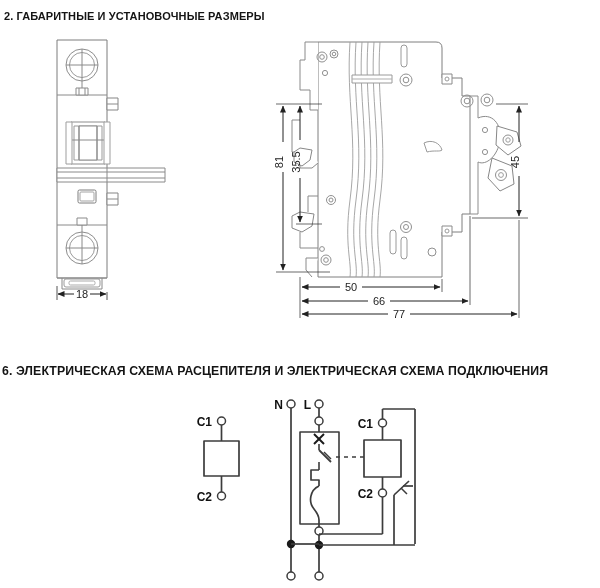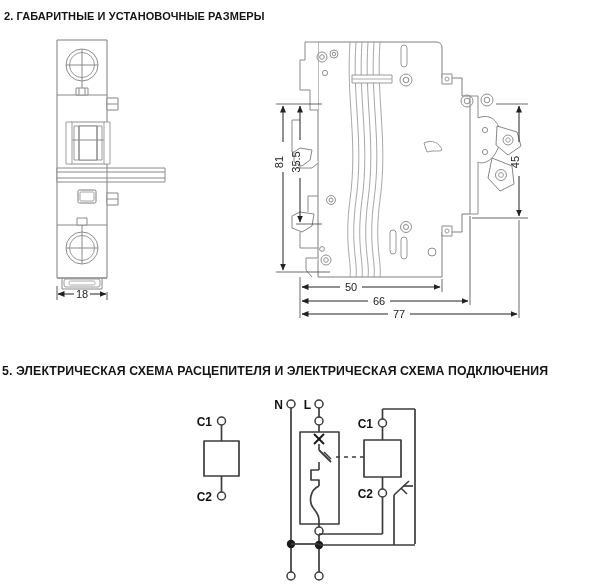--- a/index.html
+++ b/index.html
@@ -24,21 +24,21 @@
   .termlabel{
     font-family:"Liberation Sans","DejaVu Sans",sans-serif;
     font-size:12px;font-weight:bold;fill:#111111;
   }
 </style>
 </head>
 <body>
 
 <div class="heading" id="heading-dimensions">2. ГАБАРИТНЫЕ И УСТАНОВОЧНЫЕ РАЗМЕРЫ</div>
 
-<div class="heading" id="heading-schematic">5. ЭЛЕКТРИЧЕСКАЯ СХЕМА РАСЦЕПИТЕЛЯ И ЭЛЕКТРИЧЕСКАЯ СХЕМА ПОДКЛЮЧЕНИЯ</div>
+<div class="heading" id="heading-schematic">6. ЭЛЕКТРИЧЕСКАЯ СХЕМА РАСЦЕПИТЕЛЯ И ЭЛЕКТРИЧЕСКАЯ СХЕМА ПОДКЛЮЧЕНИЯ</div>
 
 <svg class="svg-layer" viewBox="0 0 600 588" xmlns="http://www.w3.org/2000/svg">
 
   <defs>
     <marker id="arrIn" markerWidth="7" markerHeight="7" refX="6.5" refY="3" orient="auto">
       <path d="M0,0 L7,3 L0,6 Z" fill="#222"></path>
     </marker>
     <marker id="arrInL" markerWidth="7" markerHeight="7" refX="0.5" refY="3" orient="auto">
       <path d="M7,0 L0,3 L7,6 Z" fill="#222"></path>
     </marker>

